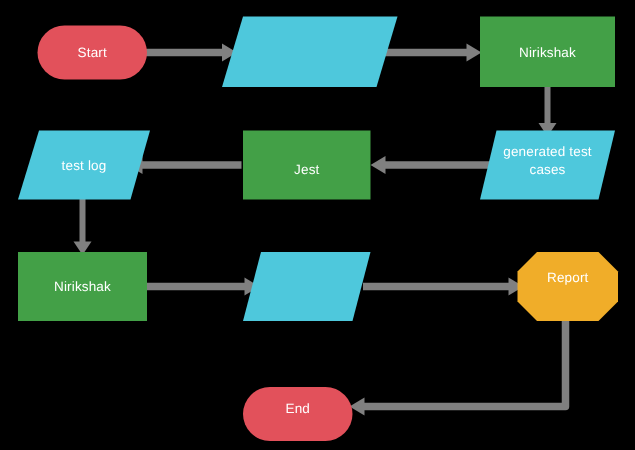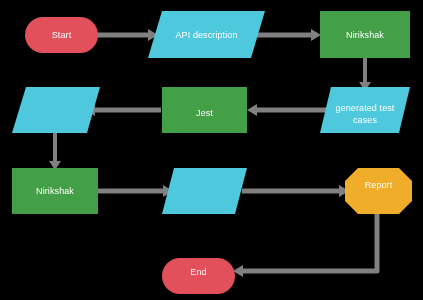--- a/index.html
+++ b/index.html
@@ -115,29 +115,29 @@
       <polygon points="174,168 247,168 235,214 162,214" fill="#4ec8dc"></polygon>
 
       <polygon points="358,168 399,168 412,181 412,201 399,214 358,214 345,201 345,181" fill="#f0ad29"></polygon>
 
       <rect x="162" y="258" width="73" height="36" rx="18" ry="18" fill="#e2515b"></rect>
     </g>
   </svg>
 
   <div class="node-label" style="left:25px; top:17px; width:73px; height:36px;">Start</div>
 
-  <div class="node-label" style="left:148px; top:11px; width:117px; height:47px;">API description</div>
 
   <div class="node-label" style="left:320px; top:11px; width:90px; height:47px;">Nirikshak</div>
 
-  <div class="node-label" style="left:320px; top:94px; width:90px; height:40px;">generated test
+  <div class="node-label" style="left:320px; top:87px; width:90px; height:40px;">generated test
 cases</div>
 
   <div class="node-label" style="left:162px; top:87px; width:85px; height:52px;">Jest</div>
 
+  <div class="node-label" style="left:12px; top:87px; width:88px; height:46px;">test log</div>
 
   <div class="node-label" style="left:12px; top:168px; width:86px; height:46px;">Nirikshak</div>
 
 
   <div class="node-label" style="left:345px; top:168px; width:67px; height:34px;">Report</div>
 
   <div class="node-label" style="left:162px; top:258px; width:73px; height:28px;">End</div>
 
 </div>
 

